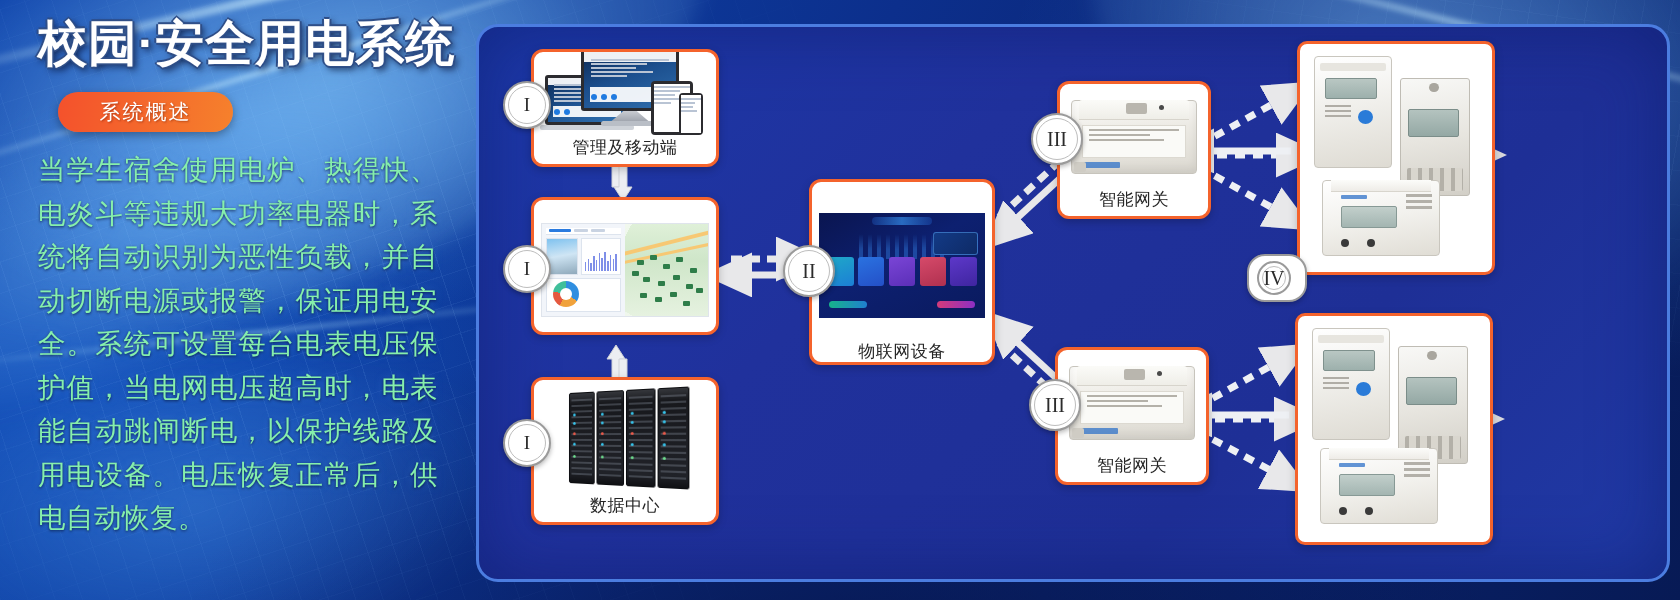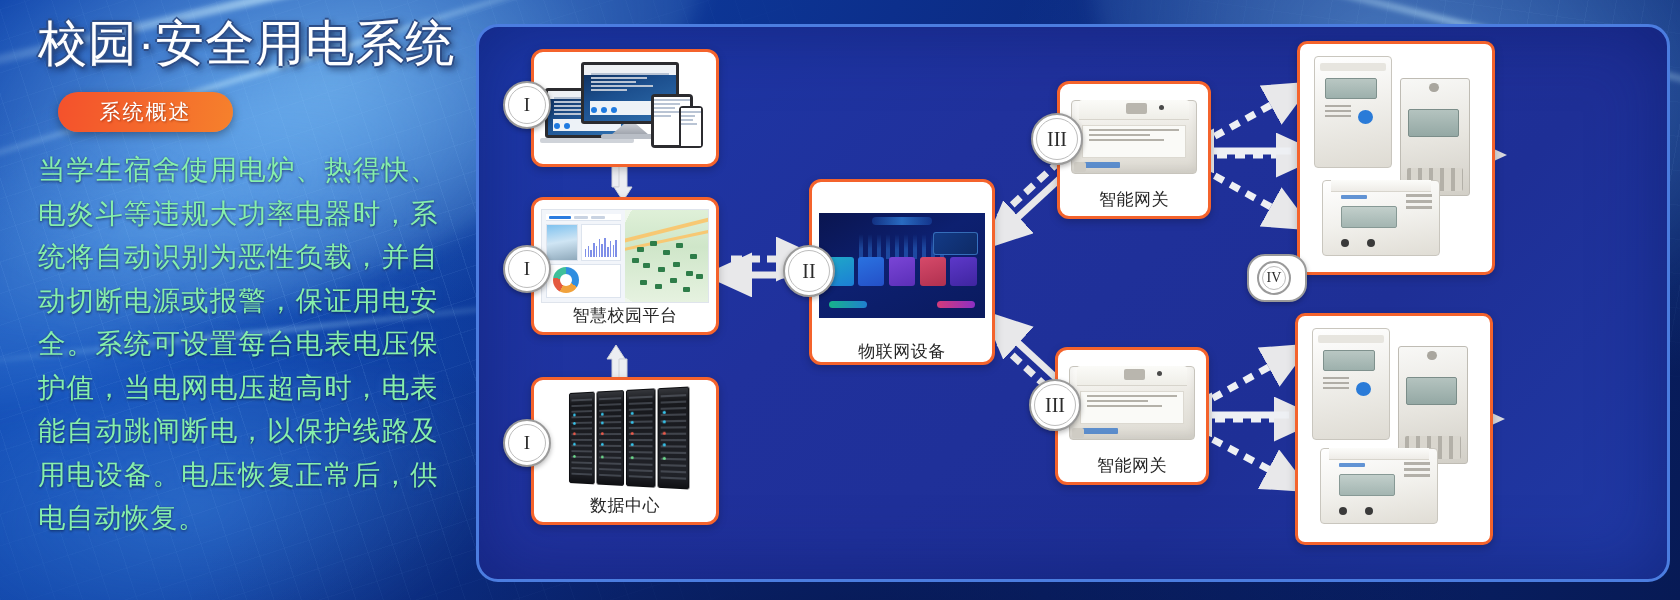--- a/index.html
+++ b/index.html
@@ -49,21 +49,21 @@
   .beam{position:absolute;pointer-events:none;filter:blur(2.4px);}
   .b1{left:-120px;top:-40px;width:1060px;height:9px;background:linear-gradient(90deg,rgba(190,235,255,0),rgba(205,240,255,.85),rgba(190,235,255,0));transform:rotate(-13deg);}
   .b2{left:-160px;top:64px;width:880px;height:5px;background:linear-gradient(90deg,rgba(170,225,255,0),rgba(195,235,255,.62),rgba(170,225,255,0));transform:rotate(-17deg);}
   .b3{left:-90px;top:330px;width:700px;height:5px;background:linear-gradient(90deg,rgba(150,215,255,0),rgba(180,230,255,.42),rgba(150,215,255,0));transform:rotate(-6deg);}
   .b4{left:1120px;top:30px;width:760px;height:7px;background:linear-gradient(90deg,rgba(170,225,255,0),rgba(200,238,255,.55),rgba(170,225,255,0));transform:rotate(14deg);}
 
   
   .left{position:absolute;left:0;top:0;width:470px;height:600px;}
   .title{
     position:absolute;left:38px;top:18px;width:420px;
-    font-size:49px;line-height:1.05;font-weight:400;letter-spacing:1px;
+    font-size:49px;line-height:1.05;font-weight:700;letter-spacing:1px;
     color:#ffffff;white-space:nowrap;
     text-shadow:
       0 0 2px #3f5f96, 2px 0 0 #2d4c85, -2px 0 0 #2d4c85,
       0 2px 0 #2d4c85, 0 -2px 0 #2d4c85,
       3px 3px 7px rgba(3,12,45,.85);
   }
   .badge{
     position:absolute;left:58px;top:92px;
     width:175px;height:40px;border-radius:21px;
     background:linear-gradient(100deg,#f4512c 0%,#f4662c 45%,#f6812c 100%);
@@ -370,20 +370,21 @@
                   <div class="mini-rows" style="top:12%">
                     <i></i>
                     <i></i>
                     <i></i>
                     <i></i>
                   </div>
                 </div>
               </div>
           </div>
         </div>
+        <div class="cap">管理及移动端</div>
       </div>
       <div class="rnum" style="left:24px;top:54px;width:44px;height:44px;">
         <b style="font-size:19px">I</b>
       </div>
 
       <div class="card" style="left:52px;top:170px;width:182px;height:132px;">
         <div class="thumb" style="padding:7px 7px 0;box-sizing:border-box;">
           <div style="width:100%;height:92px;border:1px solid #dfe4ec;overflow:hidden;">
             <div class="dash">
               <div class="dash-l">
@@ -434,21 +435,20 @@
                     <b style="left:36%;top:80%"></b>
                     <b style="left:54%;top:74%"></b>
                   <b style="left:70%;top:84%"></b>
                     <b style="left:86%;top:70%"></b>
                     <b style="left:8%;top:52%"></b>
                 </div>
               </div>
             </div>
           </div>
         </div>
-        <div class="cap">智慧校园平台</div>
       </div>
       <div class="rnum" style="left:24px;top:218px;width:44px;height:44px;">
         <b style="font-size:19px">I</b>
       </div>
 
       <div class="card" style="left:52px;top:350px;width:182px;height:142px;">
         <div class="thumb">
           <div class="rack">
               <i></i>
               <i></i>
@@ -594,19 +594,19 @@
                 <div class="rt"></div>
                 <div class="lcd"></div>
                 <div class="bt"></div>
               </div>
           </div>
         </div>
       </div>
 
       <div class="cap-label" style="left:768px;top:227px;height:36px;">
         <span class="rnum" style="position:relative;left:auto;top:auto;width:30px;height:30px;box-shadow:none;">
-          <b style="font-size:14px">IV</b>
+          <b style="font-size:20px">IV</b>
         </span>
       </div>
 
     </div>
   </div>
 </div>
 
 </body></html>

